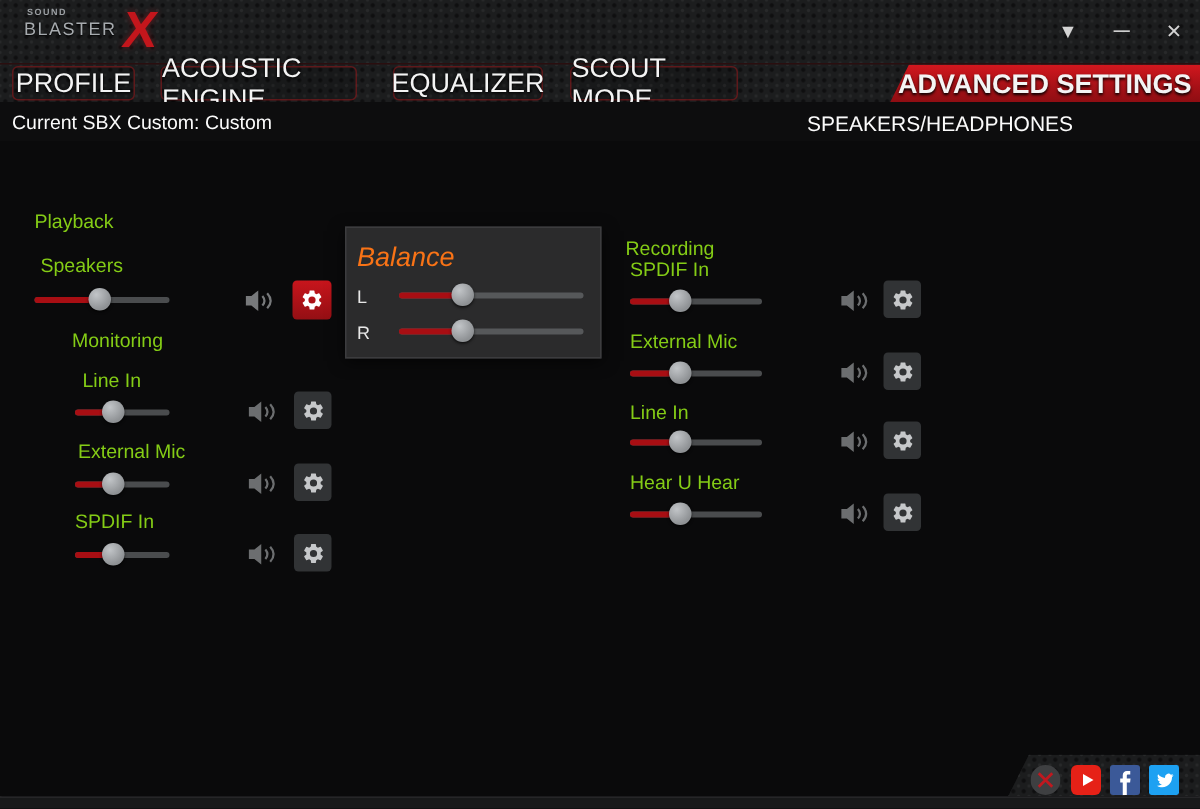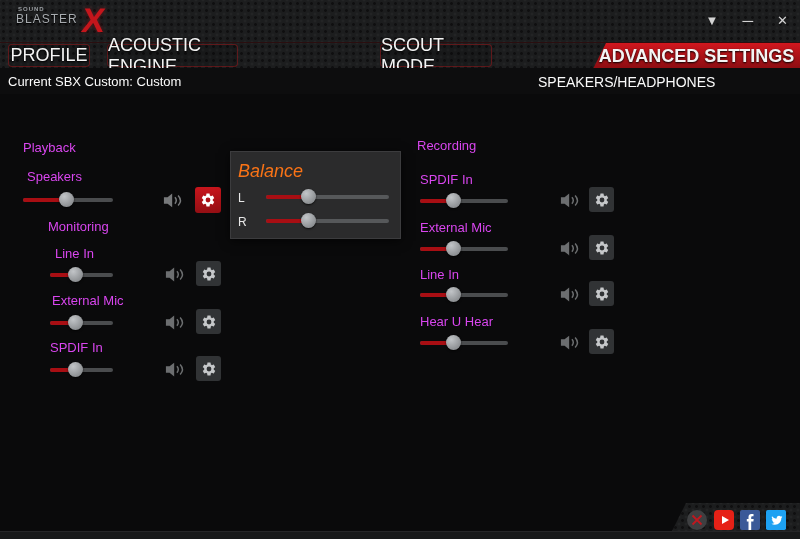--- a/index.html
+++ b/index.html
@@ -49,21 +49,21 @@
   .profile-label{position:absolute;left:8px;top:6px;font-size:13px;color:#fbfbfb;}
   .device-tab{position:absolute;left:538px;top:6px;font-size:14px;color:#fbfbfb;}
   .mixer-tab{
     position:absolute;left:697px;top:2px;width:103px;height:24px;
     background:linear-gradient(180deg,#d2171e 0%,#a81117 55%,#8c0d12 100%);
     clip-path:polygon(15px 0,100% 0,100% 100%,0 100%);
     display:flex;align-items:center;justify-content:center;font-size:13px;font-weight:700;color:#fff;
   }
   
   .content{position:absolute;left:0;top:94px;width:800px;height:437px;background:#0a0a0b;}
-  .lbl{position:absolute;font-size:13px;color:#d946ef;white-space:nowrap;}
+  .lbl{position:absolute;font-size:13px;color:#84cc16;white-space:nowrap;}
   
   .slider{position:absolute;height:15px;}
   .slider .track{position:absolute;left:0;right:0;top:6px;height:4px;background:#4a4c4e;border-radius:2px;}
   .slider .fill{position:absolute;left:0;top:6px;height:4px;width:var(--pct,50%);background:#a80e13;border-radius:2px 0 0 2px;}
   .slider .thumb{position:absolute;top:0;left:calc(var(--pct,50%) - 7px);width:15px;height:15px;border-radius:50%;
     background:radial-gradient(circle at 35% 30%, #c2c5c8, #8e9194 70%);box-shadow:0 1px 2px rgba(0,0,0,.7);}
   
   .spk-icon{position:absolute;width:22px;height:17px;opacity:.85;}
   .gear-btn{position:absolute;width:25px;height:25px;border-radius:3px;background:#313335;
     display:flex;align-items:center;justify-content:center;}
@@ -97,20 +97,21 @@
     <div class="win-controls">
       <span class="win-btn">▼</span>
       <span class="win-btn min">─</span>
       <span class="win-btn">✕</span>
     </div>
   </div>
 
   <div class="tabstrip texture">
     <div class="tab t0">PROFILE</div>
     <div class="tab t1">ACOUSTIC ENGINE</div>
+    <div class="tab t2">EQUALIZER</div>
     <div class="tab t3">SCOUT MODE</div>
     <div class="tab active">ADVANCED SETTINGS</div>
   </div>
 
   <div class="subbar">
     <span class="profile-label">Current SBX Custom: Custom</span>
     <span class="device-tab">SPEAKERS/HEADPHONES</span>
   </div>
 
   <div class="content">
@@ -195,21 +196,21 @@
           <div class="thumb"></div>
       </div>
       <span class="b-lbl" style="top:63px;">R</span>
       <div class="slider" style="left: 35px; top: 61px; width: 123px; --pct: 34%;">
         <div class="track"></div>
           <div class="fill"></div>
           <div class="thumb"></div>
       </div>
     </div>
 
-    <span class="lbl" style="left:417px;top:44px;">Recording</span>
+    <span class="lbl" style="left:417px;top:64px;">Recording</span>
 
     <span class="lbl" style="left:420px;top:78px;">SPDIF In</span>
     <div class="slider" style="left: 420px; top: 99px; width: 88px; --pct: 37%;">
       <div class="track"></div>
         <div class="fill"></div>
         <div class="thumb"></div>
     </div>
     <svg class="spk-icon" style="left:560px;top:98px;" viewBox="0 0 24 17">
       <polygon points="1,5 5,5 10,1 10,16 5,12 1,12" fill="#7e8082"></polygon>
       <path d="M13 5 q3 3.5 0 7" stroke="#7e8082" stroke-width="1.6" fill="none"></path>

